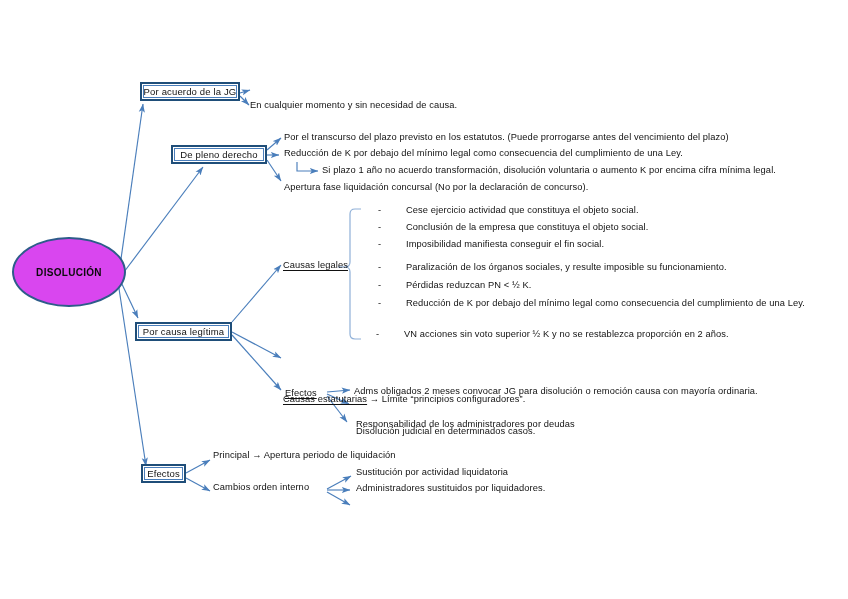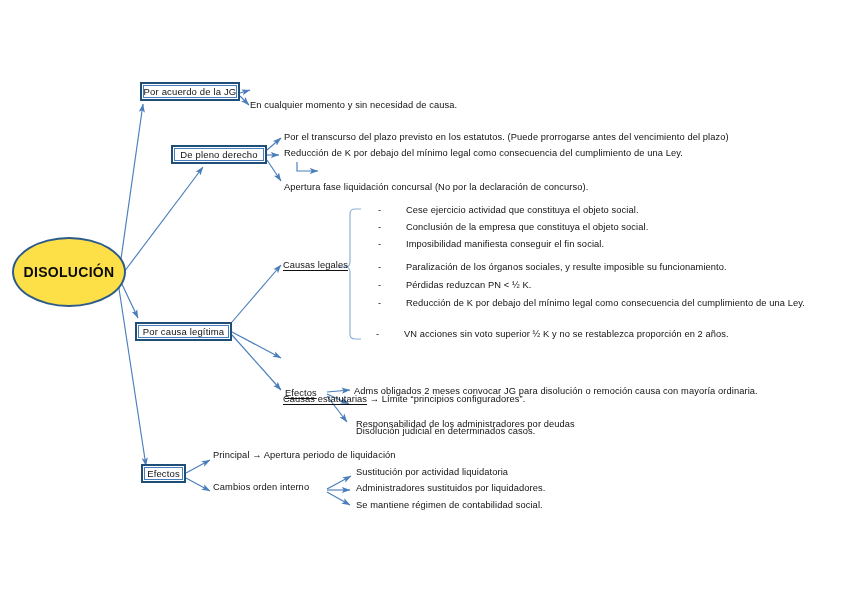--- a/index.html
+++ b/index.html
@@ -42,25 +42,25 @@
     position: absolute;
     left: 1px; right: 1px; top: 1px; bottom: 1px;
     border: 1px solid #4a7ebb;
     pointer-events: none;
   }
   .ellipse {
     position: absolute;
     box-sizing: border-box;
     border: 2.5px solid #2e5c8a;
     border-radius: 50%;
-    background: #fde047;
+    background: #d946ef;
     display: flex;
     align-items: center;
     justify-content: center;
-    font-size: 14px;
+    font-size: 10px;
     font-weight: bold;
     color: #0b0b0b;
     letter-spacing: .3px;
   }
   .txt {
     position: absolute;
     font-size: 9.3px;
     line-height: 13.6px;
     color: #111111;
     white-space: nowrap;
@@ -163,20 +163,21 @@
     <span>Por acuerdo de la JG</span>
   </div>
   <div class="txt" style="left:250px; top:99px;">En cualquier momento y sin necesidad de causa.</div>
 
   <div class="node-box" style="left:171px; top:145px; width:96px; height:19px;">
     <span class="inner-rule"></span>
     <span>De pleno derecho</span>
   </div>
   <div class="txt" style="left:284px; top:131px;">Por el transcurso del plazo previsto en los estatutos.  (Puede prorrogarse antes del vencimiento del plazo)</div>
   <div class="txt" style="left:284px; top:147px;">Reducción de K por debajo del mínimo legal como consecuencia del cumplimiento de una Ley.</div>
+  <div class="txt" style="left:322px; top:164px;">Si plazo 1 año no acuerdo transformación, disolución voluntaria o aumento K por encima cifra mínima legal.</div>
   <div class="txt" style="left:284px; top:181px;">Apertura fase liquidación concursal (No por la declaración de concurso).</div>
 
   <div class="node-box" style="left:135px; top:322px; width:97px; height:19px;">
     <span class="inner-rule"></span>
     <span>Por causa legítima</span>
   </div>
 
   <div class="txt underline" style="left:283px; top:259px;text-decoration:underline;">Causas legales</div>
 
   <div class="bullet-row" style="left:378px; top:204px; width:460px;">
@@ -219,15 +220,14 @@
   <div class="txt" style="left:356px; top:418px;">Responsabilidad de los administradores por deudas</div>
 
   <div class="node-box" style="left:141px; top:464px; width:45px; height:19px;">
     <span class="inner-rule"></span>
     <span>Efectos</span>
   </div>
   <div class="txt" style="left:213px; top:449px;">Principal → Apertura periodo de liquidación</div>
   <div class="txt" style="left:213px; top:481px;">Cambios orden interno</div>
   <div class="txt" style="left:356px; top:466px;">Sustitución por actividad liquidatoria</div>
   <div class="txt" style="left:356px; top:482px;">Administradores sustituidos por liquidadores.</div>
-  <div class="txt" style="left:356px; top:499px;">Se mantiene régimen de contabilidad social.</div>
 
 </div>
 
 </body></html>

